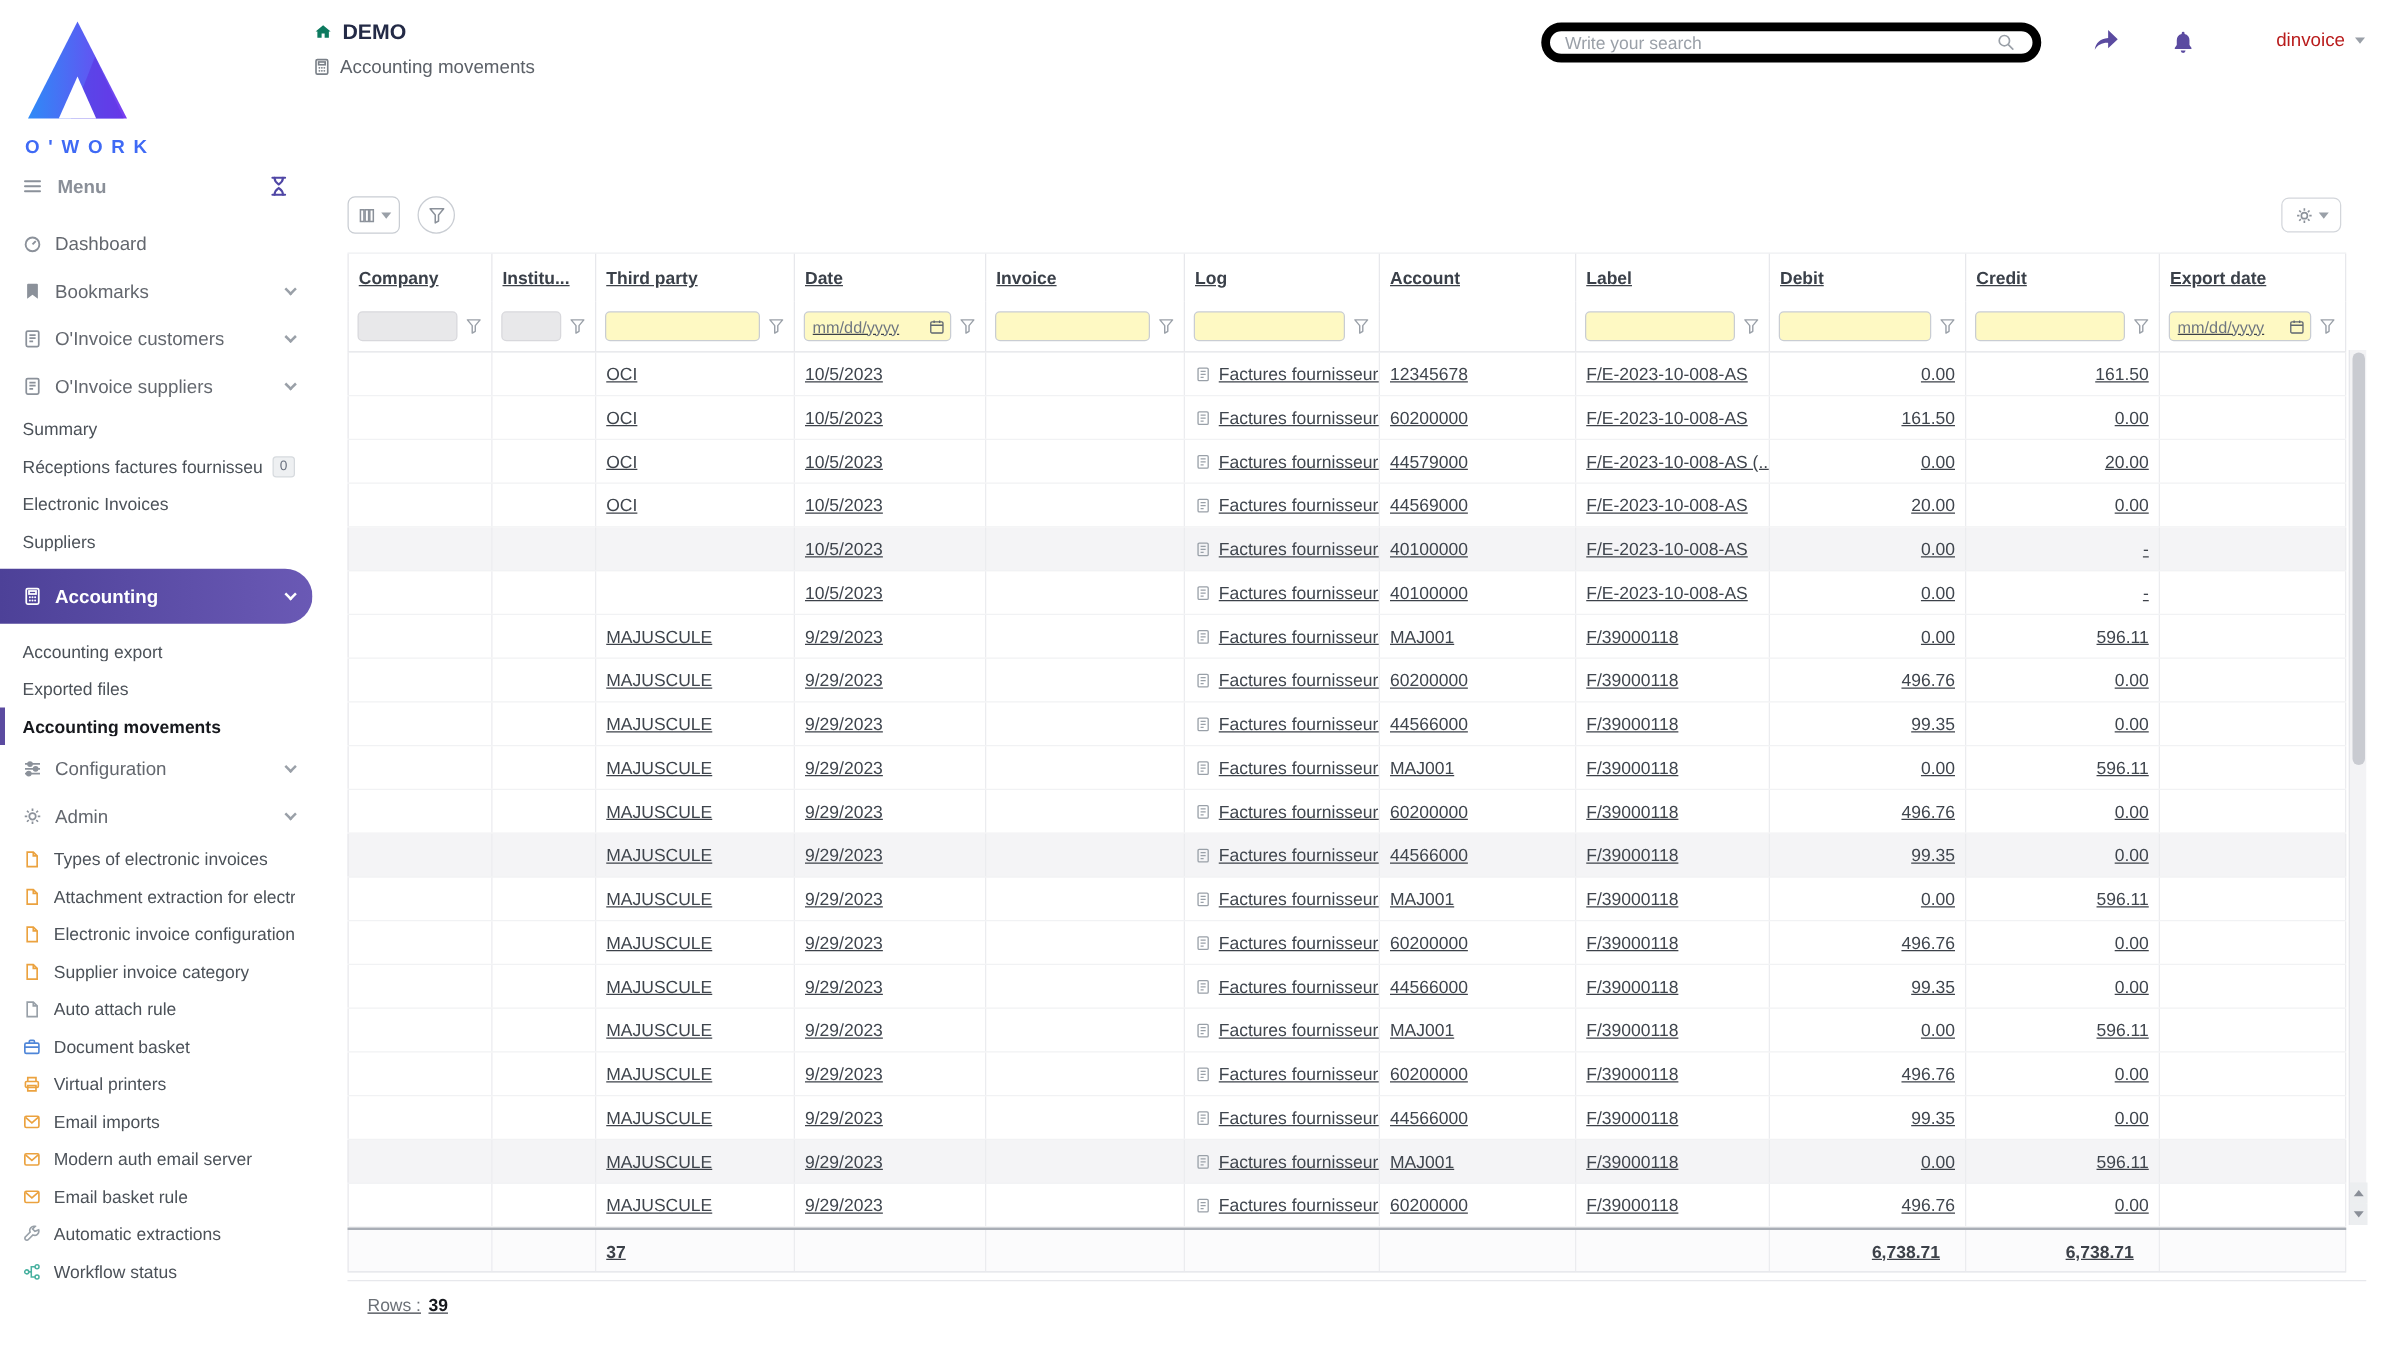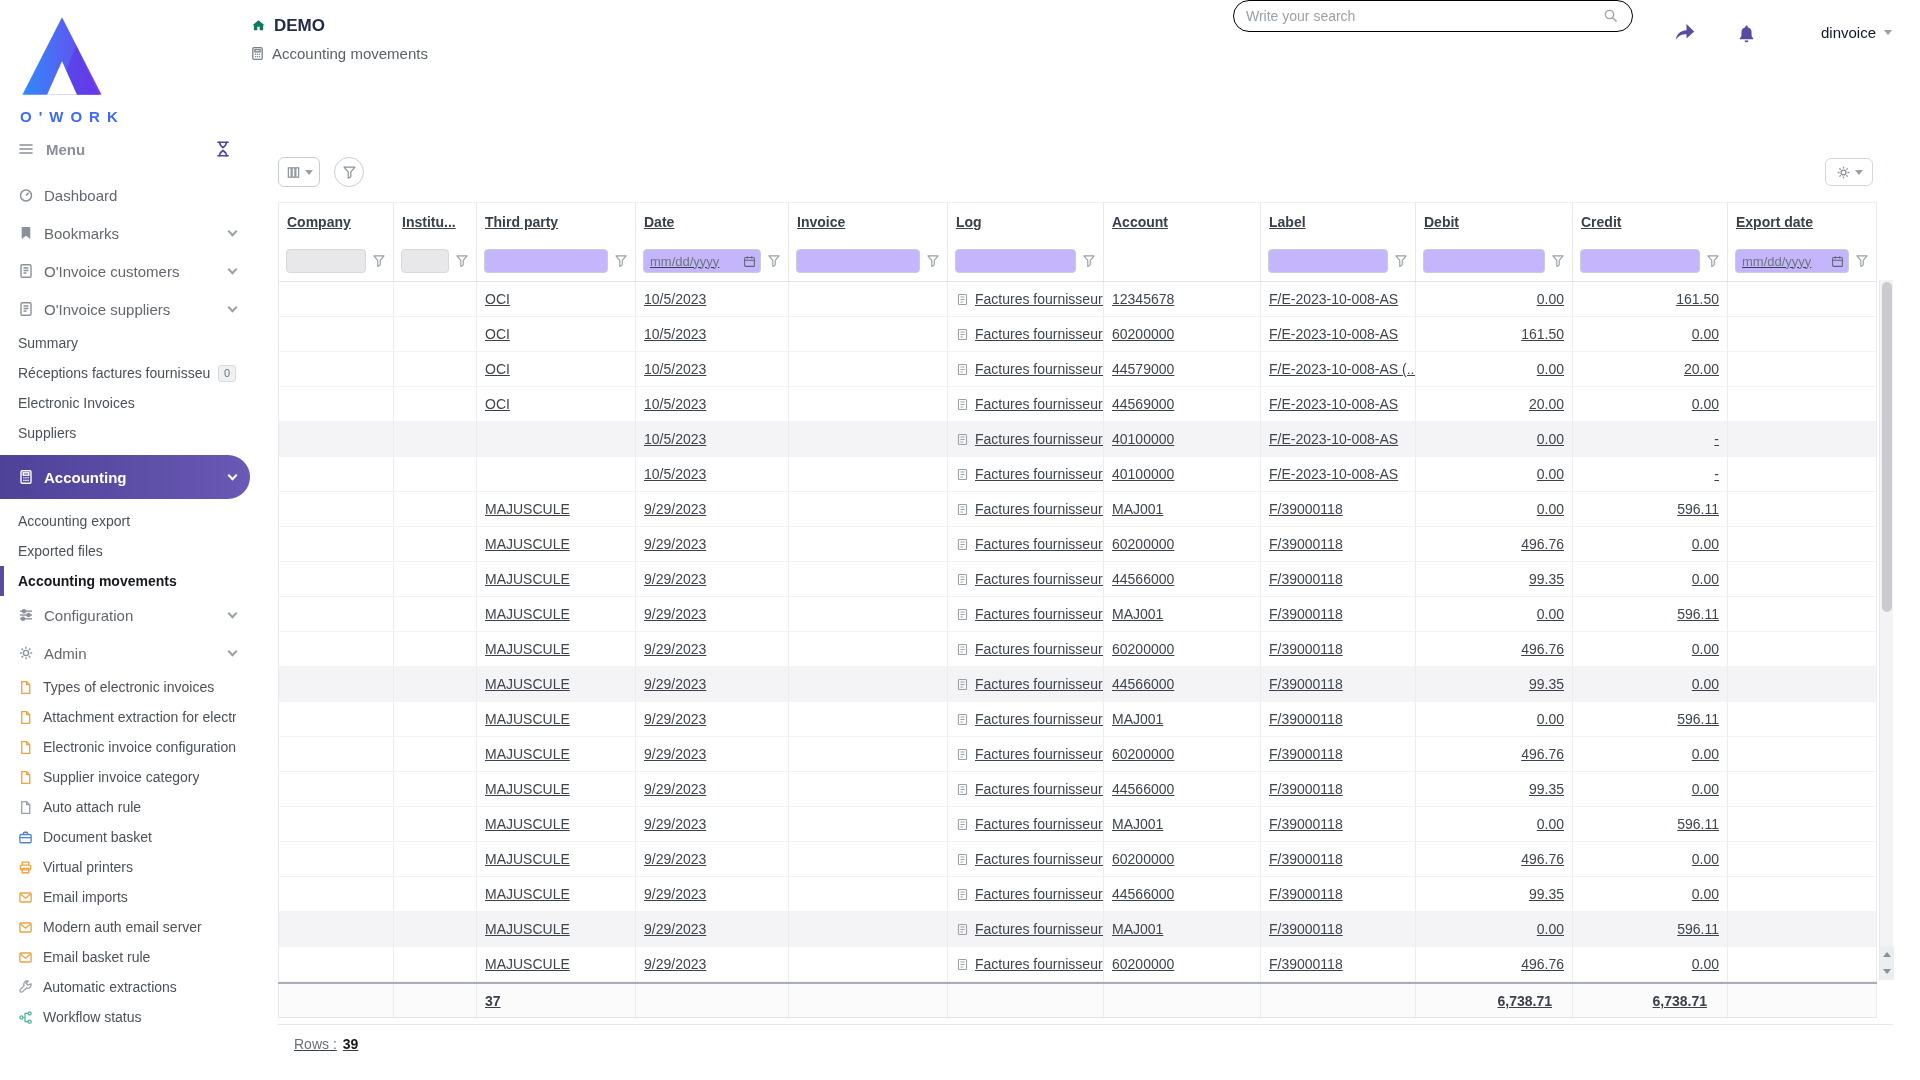--- a/index.html
+++ b/index.html
@@ -7,29 +7,29 @@
     font-family:"Liberation Sans", sans-serif; color:#3c4149; }
   .app { display:flex; flex-direction:column; width:100%; height:100%; }
 
   
   .topbar { height:128px; display:flex; align-items:flex-start; flex:0 0 auto; }
   .logo-block { width:250px; flex:0 0 250px; padding:12px 0 0 18px; }
   .logo-text { color:#3f6af5; font-weight:bold; font-size:15px; letter-spacing:7px; margin:4px 0 0 2px; white-space:nowrap; }
   .title-block { padding-top:16px; }
   .app-title { display:flex; align-items:center; gap:7px; font-size:17px; font-weight:bold; color:#232a46; }
   .breadcrumb { display:flex; align-items:center; gap:7px; font-size:15px; color:#5c6168; margin-top:9px; }
-  .search-pill { margin-left:auto; width:400px; height:32px; border:1px solid #000000; border-radius:16px;
+  .search-pill { margin-left:auto; margin-top:18px; width:400px; height:32px; border:7px solid #000000; border-radius:16px;
     display:flex; align-items:center; padding:0 12px; background:#fff; }
   .search-pill input { border:none; outline:none; flex:1; font-size:14px; color:#333; background:transparent; font-family:inherit; }
   .search-pill input::placeholder { color:#9aa0a8; }
   .top-icon-btn { margin-top:18px; width:32px; height:32px; display:flex; align-items:center; justify-content:center; cursor:pointer; background:none; border:none; }
   .share-btn { margin-left:36px; }
   .bell-btn { margin-left:30px; }
   .user-menu { margin-left:58px; margin-top:24px; margin-right:28px; display:flex; align-items:center; gap:8px; cursor:pointer; }
-  .user-name { color:#0f172a; font-size:15px; }
+  .user-name { color:#b91c1c; font-size:15px; }
   .caret { width:0; height:0; border-left:4px solid transparent; border-right:4px solid transparent; border-top:5px solid #9aa0a8; }
 
   
   .body-row { flex:1; display:flex; min-height:0; }
 
   
   .sidebar { width:250px; flex:0 0 250px; overflow:hidden; }
   .menu-head { display:flex; align-items:center; height:42px; padding:0 18px; color:#8a8f98; font-size:15px; font-weight:bold; }
   .menu-head .label { margin-left:12px; }
   .pin-btn { margin-left:auto; background:none; border:none; cursor:pointer; width:18px; height:18px; color:#4f46a5; }
@@ -64,21 +64,21 @@
   
   .table-wrap { position:relative; width:1615px; margin-top:10px; font-size:14px; }
   .grid-row { display:grid; grid-template-columns:116px 83px 159px 153px 159px 156px 157px 155px 157px 155px 149px; width:1599px; }
   .hcell { height:38px; display:flex; align-items:center; padding:0 8px; font-weight:bold; color:#3a4049;
     border-right:1px solid #e7e8ec; white-space:nowrap; overflow:hidden; cursor:pointer; }
   .thead-row { border-top:1px solid #eeeff2; }
   .thead-row > .hcell:first-child, .filter-row > .fcell:first-child, .trow > .tcell:first-child, .totals-row > .totcell:first-child { border-left:1px solid #e7e8ec; }
   .filter-row { border-bottom:1px solid #e2e4e8; }
   .fcell { height:40px; display:flex; align-items:center; padding:0 7px; border-right:1px solid #e7e8ec; }
   .finput { flex:1; min-width:0; height:24px; border:1px solid #c9cdd3; border-radius:4px; padding:0 6px;
-    font-size:13px; font-family:inherit; outline:none; color:#3c4149; background:#c4b5fd; }
+    font-size:13px; font-family:inherit; outline:none; color:#3c4149; background:#fef9c3; }
   .finput:disabled { background:#e8e8ea; border-color:#d8d8dc; }
   .date-wrap { flex:1; min-width:0; position:relative; display:flex; align-items:center; }
   .date-wrap .finput { width:100%; padding-right:22px; }
   .date-wrap .finput::placeholder { color:#6f7680; }
   .cal-ico { position:absolute; right:5px; width:13px; height:13px; color:#5f6670; pointer-events:none; }
   .funnel-btn { background:none; border:none; cursor:pointer; margin-left:6px; width:14px; height:14px; padding:0; color:#9aa0a8; flex:0 0 14px; }
   .tbody { width:1599px; }
   .trow { height:35px; border-bottom:1px solid #f1f2f4; cursor:pointer; }
   .trow.shaded { background:#f4f4f6; }
   .tcell { display:flex; align-items:center; padding:0 8px; border-right:1px solid #ebecef;

